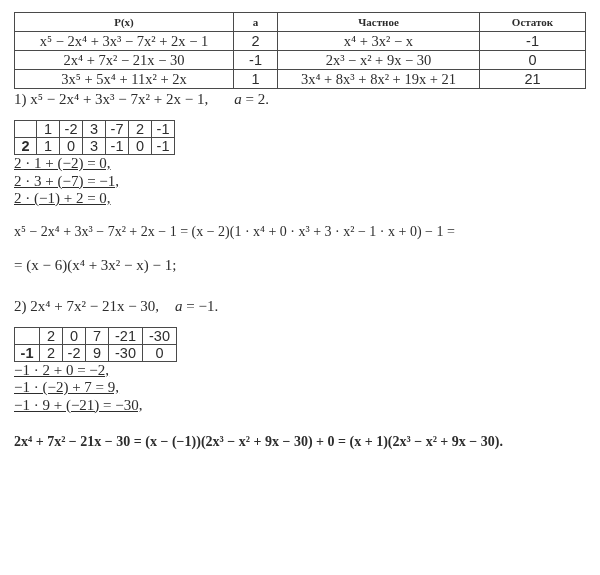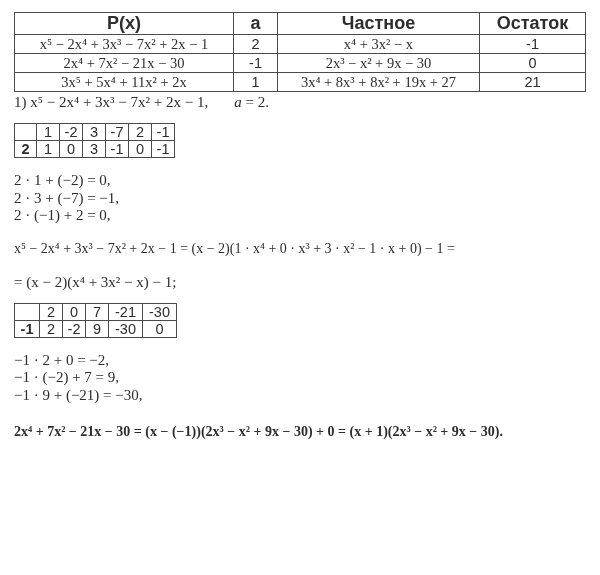--- a/index.html
+++ b/index.html
@@ -20,23 +20,23 @@
   .summary th, .summary td {
     border: 1.5px solid #4a4a4a;
     text-align: center;
     vertical-align: middle;
     height: 19px;
     padding: 0 2px;
     overflow: hidden;
     white-space: nowrap;
   }
   .summary th {
-    font-family: Liberation Sans, sans-serif;
+    font-family: Liberation Serif, serif;
     font-weight: bold;
-    font-size: 18px;
+    font-size: 11px;
   }
   .col-p   { width: 219px; }
   .col-a   { width: 44px;  }
   .col-q   { width: 202px; }
   .col-r   { width: 106px; }
   .cell-serif {
     font-family: "Liberation Serif", "DejaVu Serif", serif;
     font-size: 14.5px;
   }
   .cell-sans { font-size: 14.5px; }
@@ -64,21 +64,21 @@
     font-family: "Liberation Sans", sans-serif;
     white-space: nowrap;
   }
   .horner .lead { font-weight: bold; }
   .h1col { width: 23px; }
   .h1col0 { width: 22px; }
   .h2col { width: 23px; }
   .h2col0 { width: 25px; }
   .h2colw { width: 34px; }
 
-  .steps { margin-top: 14px; line-height: 17.5px; }
+  .steps { line-height: 17.5px; text-decoration: underline; }
   .result1-l1 { margin-top: 16px; font-size: 14px; }
   .result1-l2 { margin-top: 17px; }
   .result2 { margin-top: 20px; font-size: 14px; font-weight: bold; }
 </style>
 </head>
 <body>
 
 <div class="page">
 
   <table class="summary">
@@ -105,21 +105,21 @@
       </tr>
       <tr>
         <td class="cell-serif">2x⁴ + 7x² − 21x − 30</td>
         <td class="cell-sans">-1</td>
         <td class="cell-serif">2x³ − x² + 9x − 30</td>
         <td class="cell-sans">0</td>
       </tr>
       <tr>
         <td class="cell-serif">3x⁵ + 5x⁴ + 11x² + 2x</td>
         <td class="cell-sans">1</td>
-        <td class="cell-serif">3x⁴ + 8x³ + 8x² + 19x + 27</td>
+        <td class="cell-serif">3x⁴ + 8x³ + 8x² + 19x + 21</td>
         <td class="cell-sans">21</td>
       </tr>
     </tbody>
   </table>
 
   <div class="math heading1"><span>1) x⁵ − 2x⁴ + 3x³ − 7x² + 2x − 1,</span><span class="a-part1">a</span><span> = 2.</span></div>
 
   <table class="horner">
     <colgroup>
       <col class="h1col0">
@@ -152,22 +152,23 @@
   </tbody>
     </table>
 
   <div class="math steps">
     <div>2 · 1 + (−2) = 0,</div>
     <div>2 · 3 + (−7) = −1,</div>
     <div>2 · (−1) + 2 = 0,</div>
   </div>
 
   <div class="math result1-l1">x⁵ − 2x⁴ + 3x³ − 7x² + 2x − 1 = (x − 2)(1 · x⁴ + 0 · x³ + 3 · x² − 1 · x + 0) − 1 =</div>
-  <div class="math result1-l2">= (x − 2)(x⁴ + 3x² − x) − 1;</div>
-
+  <div class="math result1-l2">= (x − 6)(x⁴ + 3x² − x) − 1;</div>
+
+  <div class="math heading2"><span>2) 2x⁴ + 7x² − 21x − 30,</span><span class="a-part2">a</span><span> = −1.</span></div>
 
   <table class="horner">
     <colgroup>
       <col class="h2col0">
         <col class="h2col">
         <col class="h2col">
         <col class="h2col">
         <col class="h2colw">
         <col class="h2colw">
     </colgroup>

